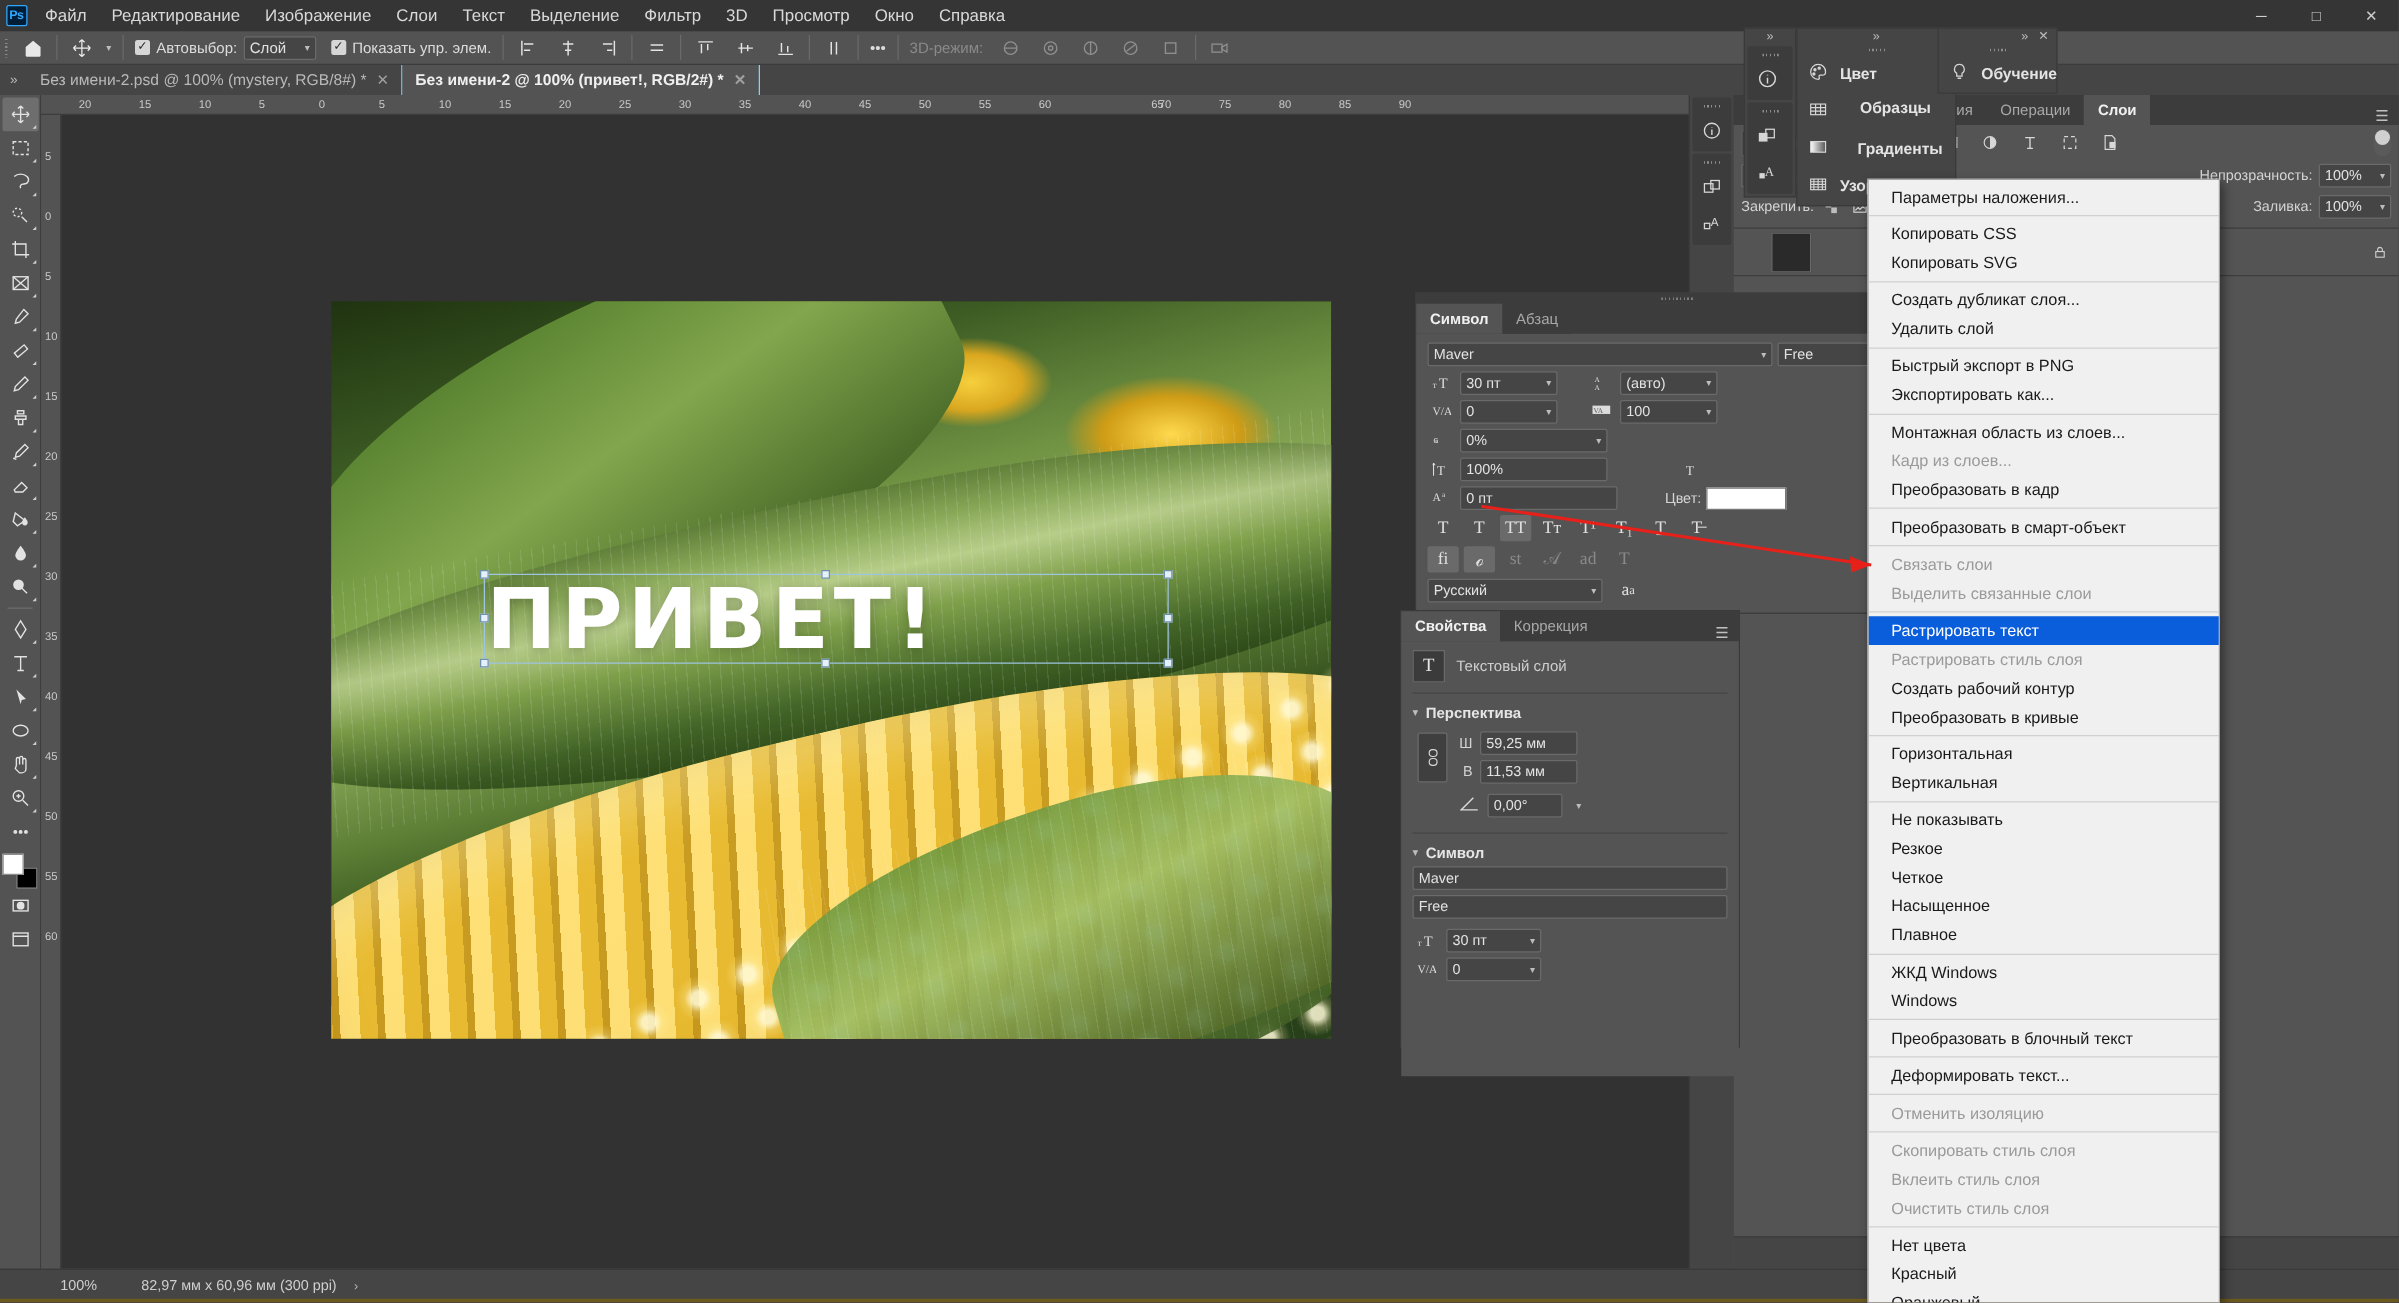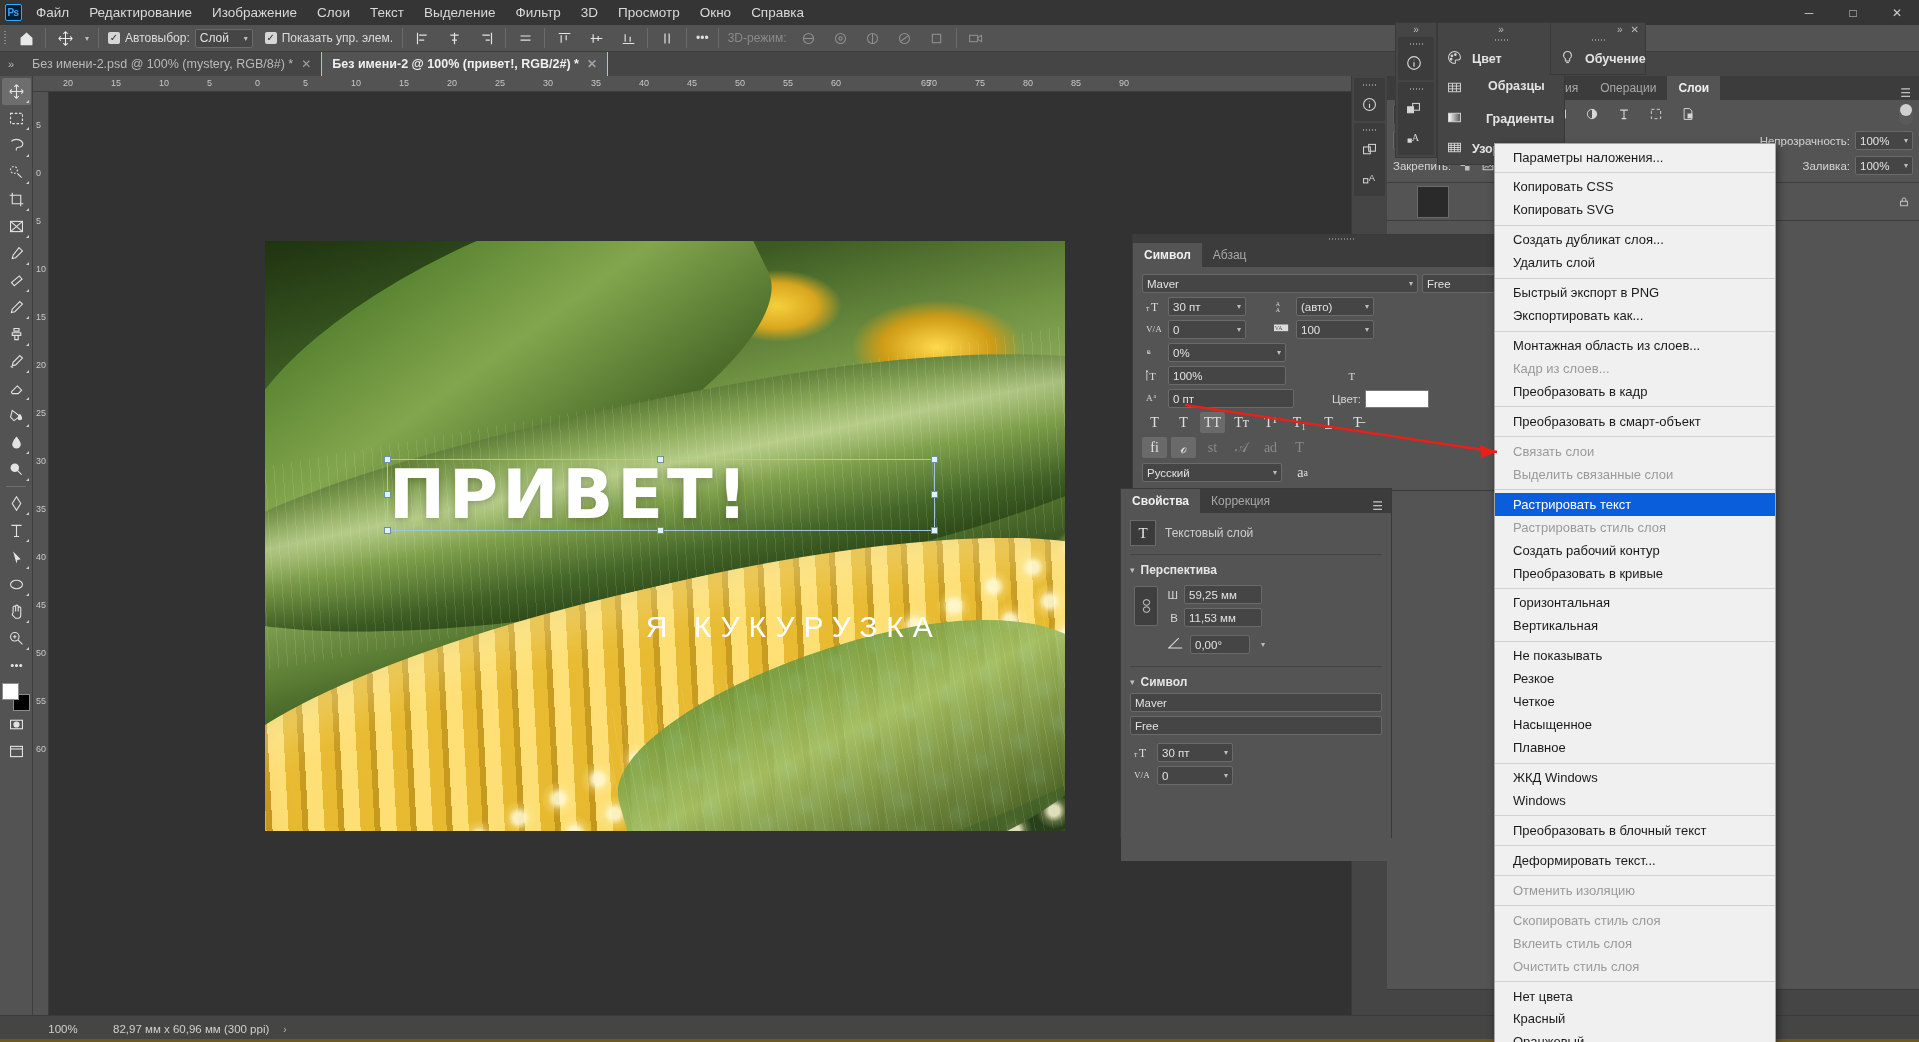--- a/index.html
+++ b/index.html
@@ -677,21 +677,20 @@
       <div class="leaf1">
           <div class="leaf-veins"></div>
         </div>
       <div class="cob-big">
           <div class="cob-kernels"></div>
         </div>
       <div class="leaf3">
           <div class="leaf-veins"></div>
         </div>
       <div class="ctext-main">ПРИВЕТ!</div>
-      <div class="ctext-sub">Я КУКУРУЗКА</div>
       <div class="selbox">
         <span class="handle h-tl"></span>
         <span class="handle h-tm"></span>
         <span class="handle h-tr"></span>
         <span class="handle h-ml"></span>
         <span class="handle h-mr"></span>
         <span class="handle h-bl"></span>
         <span class="handle h-bm"></span>
         <span class="handle h-br"></span>
       </div>

